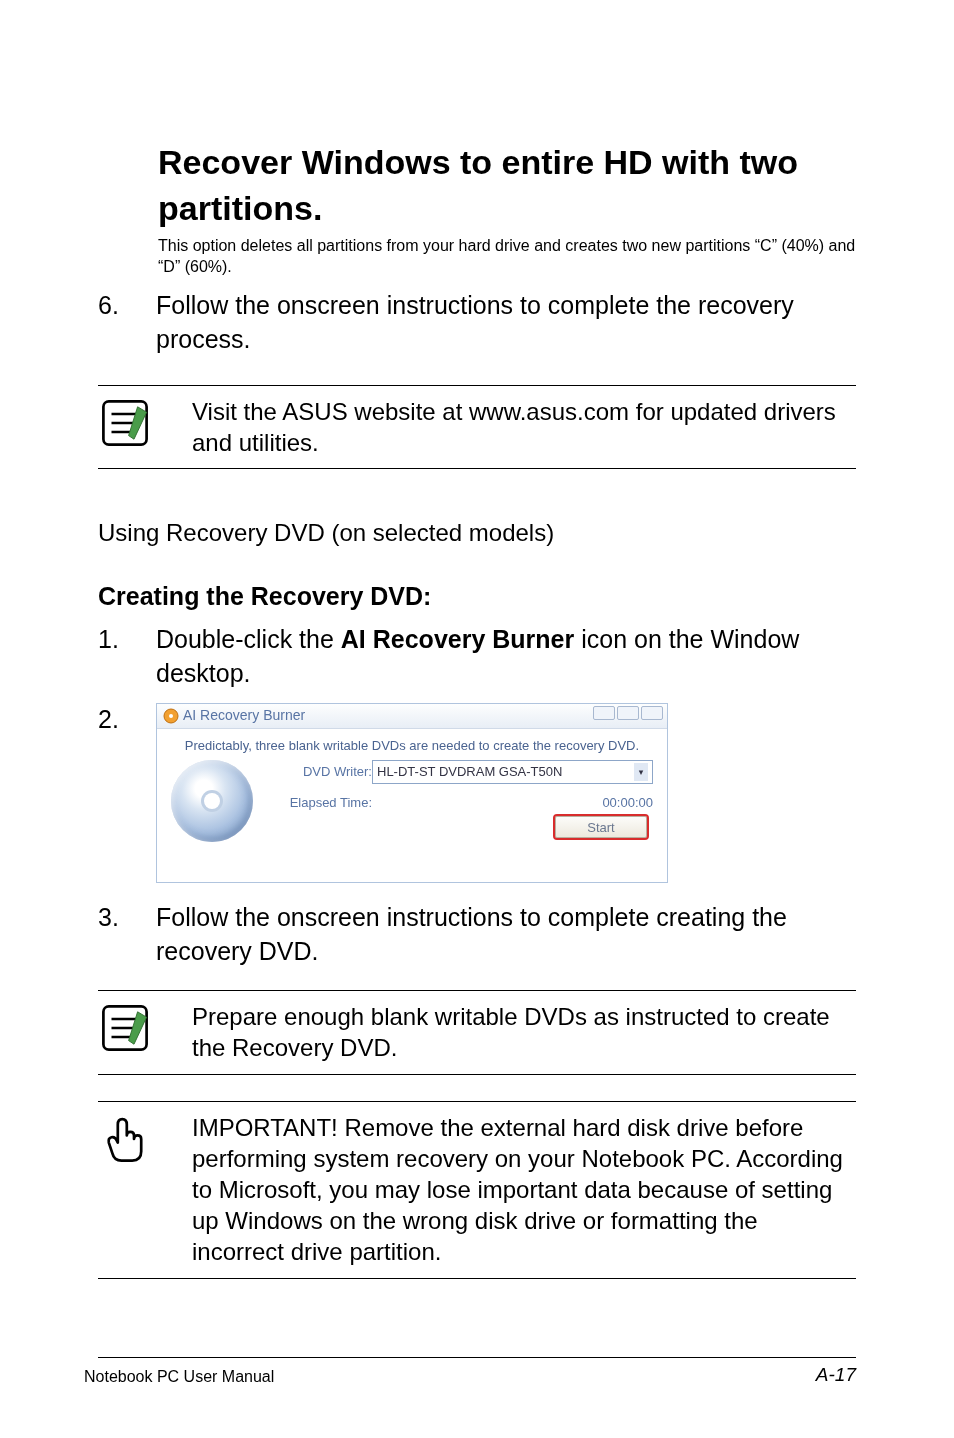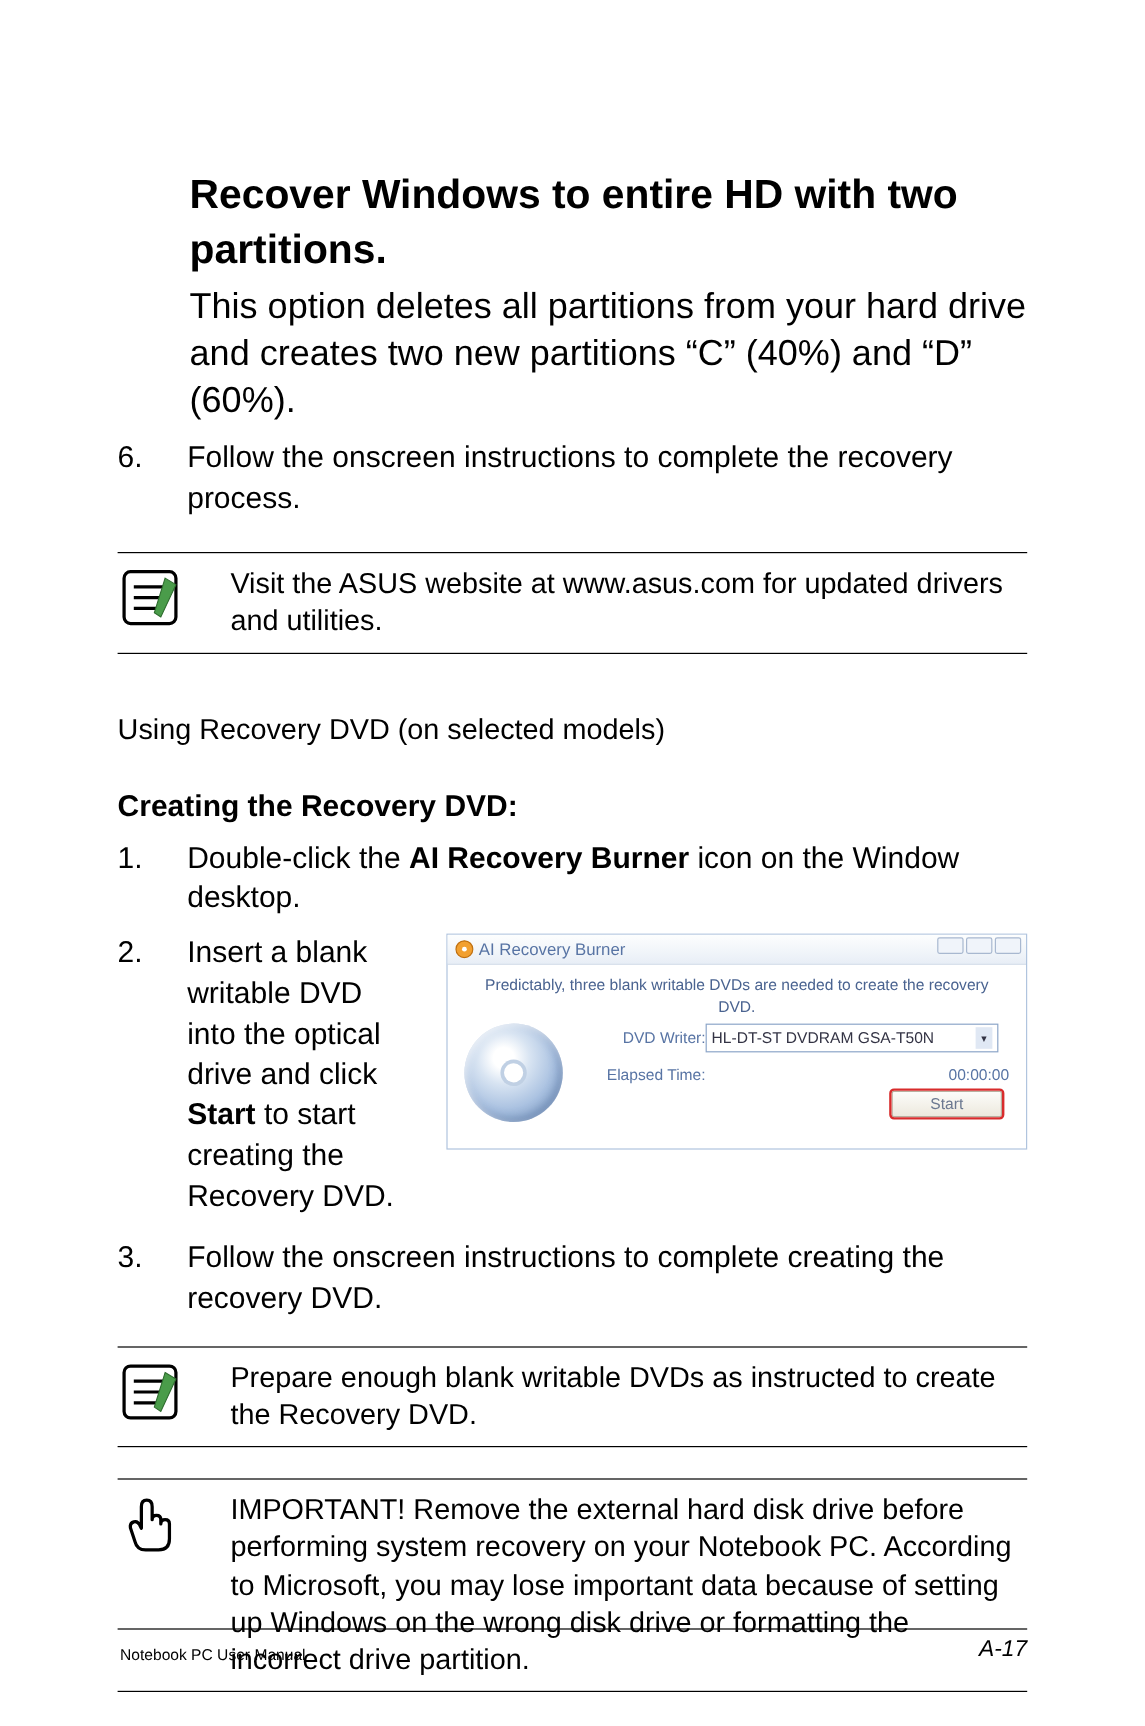--- a/index.html
+++ b/index.html
@@ -7,21 +7,21 @@
       width: 954px;
       height: 1438px;
       background: #fff;
       font-family: "Segoe UI", Tahoma, sans-serif;
       color: #000;
       position: relative;
       padding: 140px 98px 0 98px;
     }
     .indent-block { margin-left: 60px; }
     .para-title { font-weight: 700; font-size: 34px; line-height: 1.35; margin-bottom: 4px; }
-    .para-body { font-size: 30px; line-height: 1.3; }
+    .para-body { font-size: 16px; line-height: 1.3; }
     .list-item { display: flex; gap: 30px; font-size: 25px; line-height: 1.35; margin-top: 12px; }
     .list-num { width: 28px; flex: 0 0 28px; }
     .list-text { flex: 1; }
     .note-box {
       border-top: 1px solid #000;
       border-bottom: 1px solid #000;
       margin: 28px 0 0 0;
       padding: 10px 0;
       display: flex;
       gap: 40px;
@@ -60,35 +60,35 @@
       width: 82px; height: 82px; border-radius: 50%;
       background: radial-gradient(circle at 40% 35%, #fff 12%, #d8e4f2 30%, #a8c0e0 60%, #7090b8 100%);
       position: relative;
       box-shadow: inset 2px 2px 6px rgba(255,255,255,.7), inset -3px -3px 8px rgba(60,90,140,.4);
     }
     .ai-disc:after { content:''; position:absolute; width:16px; height:16px; background:#fff; border-radius:50%; top:50%; left:50%; transform:translate(-50%,-50%); box-shadow: 0 0 0 3px #c0d0e4; }
     .ai-fields { flex: 1; font-size: 13px; color: #5874a4; text-align: right; }
     .ai-row { display: flex; align-items: center; margin-bottom: 10px; }
     .ai-label { width: 105px; }
     .ai-value { flex: 1; }
-    .ai-select { border: 1px solid #8da6c8; padding: 2px 4px; width: 244px; display: flex; justify-content: space-between; color: #334; gap: 30px; }
+    .ai-select { border: 1px solid #8da6c8; padding: 2px 4px; width: 281px; display: flex; justify-content: space-between; color: #334; gap: 30px; }
     .ai-select-arrow { background: #e0e8f4; width: 14px; display: flex; align-items: center; justify-content: center; color: #334; font-size: 9px; }
     .start-btn {
       position: absolute; right: 18px; bottom: 10px;
       width: 96px; height: 26px;
       border: 2px solid #d82c2c;
       background: linear-gradient(#fdfdfb, #ece8dc);
       border-radius: 4px;
       color: #6b7890;
       font-size: 13px;
       display: flex; align-items: center; justify-content: center;
       box-shadow: inset 0 0 0 1px #b8b0a0;
     }
     .footer-line { position: absolute; bottom: 80px; left: 98px; right: 98px; border-top: 1px solid #000; }
-    .footer-left { position: absolute; bottom: 52px; left: 100px; font-size: 13px; }
+    .footer-left { position: absolute; bottom: 52px; left: 84px; font-size: 16px; }
     .footer-right { position: absolute; bottom: 52px; right: 98px; font-size: 19px; font-style: italic; }
     .bold { font-weight: 700; }
   </style>
 </head>
 <body>
 
 <div class="indent-block">
   <div class="para-title">Recover Windows to entire HD with two partitions.</div>
   <div class="para-body">This option deletes all partitions from your hard drive and creates two new partitions “C” (40%) and “D” (60%).</div>
 </div>
@@ -116,23 +116,20 @@
 <div class="list-item">
   <div class="list-num">1.</div>
   <div class="list-text">
     <span>Double-click the </span><span class="bold">AI Recovery Burner</span><span> icon on the Window desktop.</span>
   </div>
 </div>
 
 <div class="list-item">
   <div class="list-num">2.</div>
   <div class="step2-wrap">
-    <div class="step2-text">
-      <span>Insert a blank writable DVD into the optical drive and click </span><span class="bold">Start</span><span> to start creating the Recovery DVD.</span>
-    </div>
 
     <div class="ai-window">
       <div class="ai-title-bar">
         <svg class="ai-title-icon" viewBox="0 0 16 16">
             <circle cx="8" cy="8" r="7" fill="#f2a030" stroke="#c07010"></circle>
             <circle cx="8" cy="8" r="2" fill="#fff"></circle>
           </svg>
         <span>AI Recovery Burner</span>
         <div class="ai-win-btns">
           <div class="ai-win-btn"></div>

